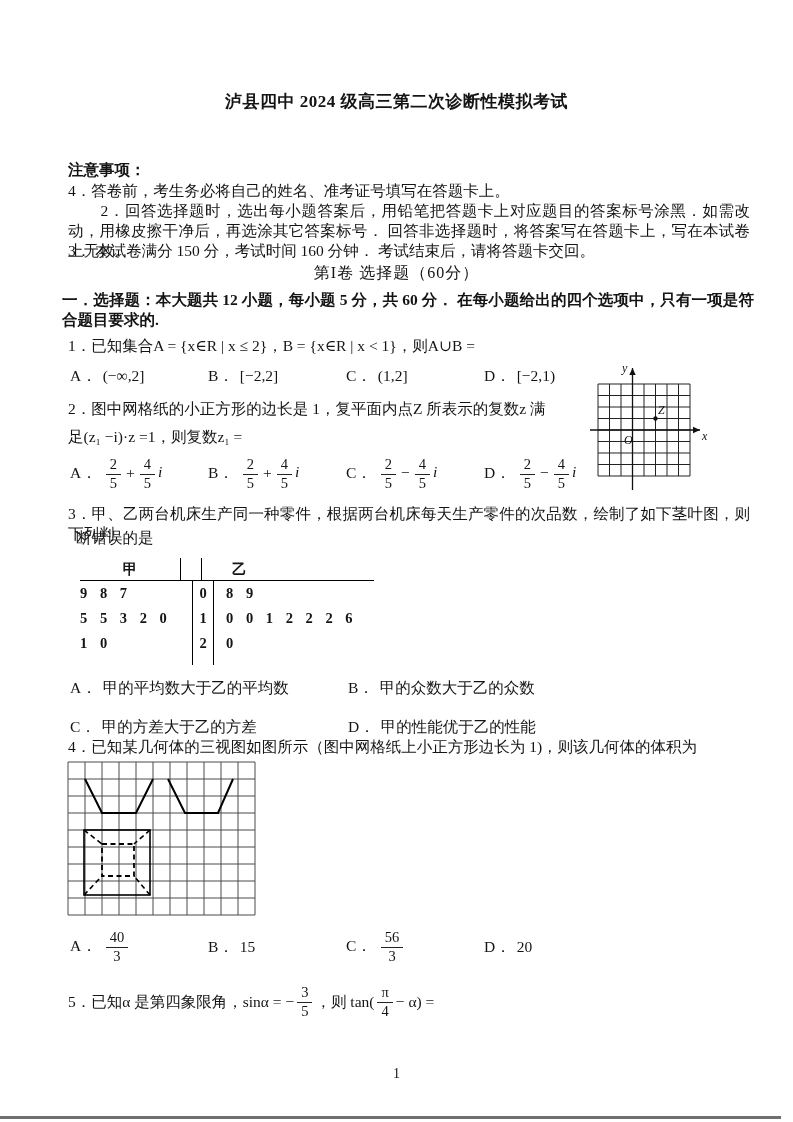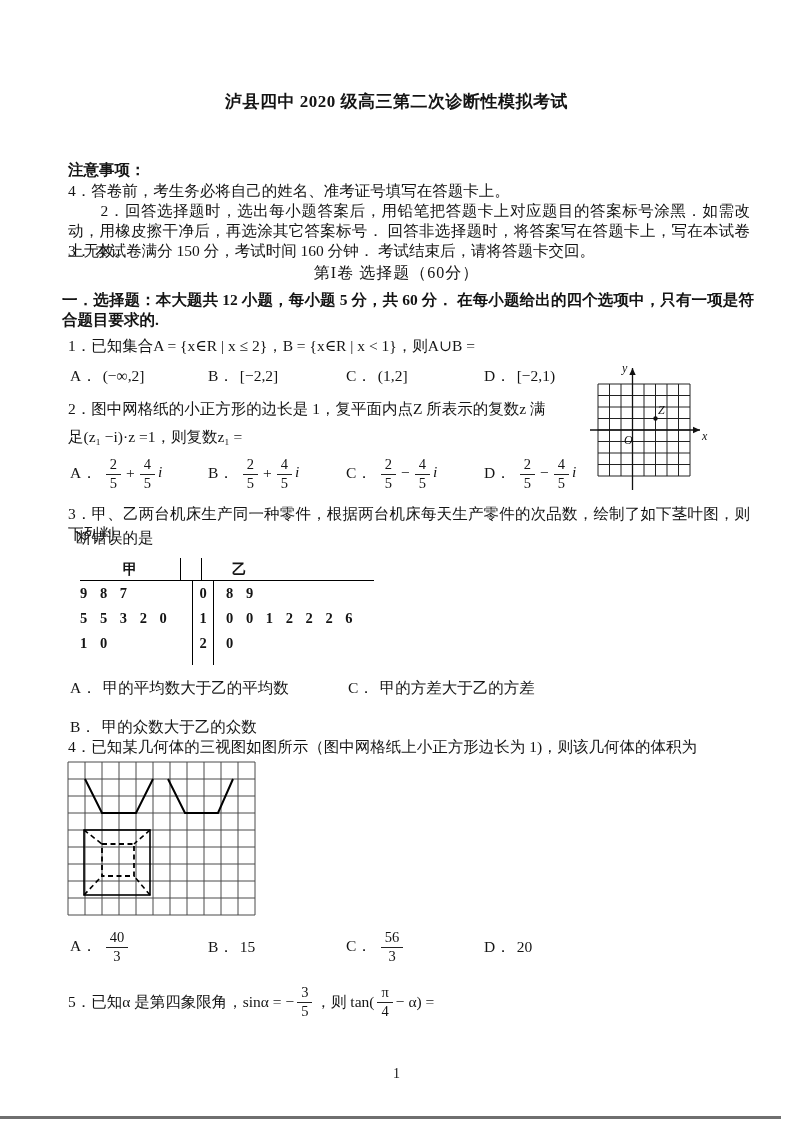--- a/index.html
+++ b/index.html
@@ -39,21 +39,21 @@
   
   .grid2{display:grid;grid-template-columns:278px auto;grid-row-gap:19px;width:620px;}
   .pageno{font-size:14px;}
   .botline{left:0;top:1116px;width:781px;height:3px;background:#6f6f6f;}
 </style>
 </head>
 <body>
 
 <div class="page">
 
-  <div class="abs ctr b school" style="top:92px">泸县四中 2020 级高三第二次诊断性模拟考试</div>
+  <div class="abs ctr b school" style="top:92px">泸县四中 2024 级高三第二次诊断性模拟考试</div>
 
   <div class="abs b" style="left:68px;top:160px">注意事项：</div>
   <div class="abs" style="left:68px;top:181px">4．答卷前，考生务必将自己的姓名、准考证号填写在答题卡上。</div>
   <div class="abs wrapblock indent" style="left:68px;top:201px">2．回答选择题时，选出每小题答案后，用铅笔把答题卡上对应题目的答案标号涂黑．如需改动，用橡皮擦干净后，再选涂其它答案标号．  回答非选择题时，将答案写在答题卡上，写在本试卷上无效。</div>
   <div class="abs" style="left:68px;top:241px">3． 本试卷满分 150 分，考试时间 160 分钟．  考试结束后，请将答题卡交回。</div>
 
   <div class="abs ctr sechead" style="top:263px">第I卷 选择题（60分）</div>
   <div class="abs wrapblock b" style="left:62px;top:290px;width:692px">一．选择题：本大题共 12 小题，每小题 5 分，共 60 分．  在每小题给出的四个选项中，只有一项是符合题目要求的.</div>
 
   <div class="abs" style="left:68px;top:336px">1．已知集合A = {x∈R | x ≤ 2}，B = {x∈R | x &lt; 1}，则A∪B =</div>
@@ -136,22 +136,23 @@
     </div>
     <div class="sl-row sl-tail">
       <span class="sl-left"></span>
         <span class="sl-stem"></span>
         <span class="sl-right"></span>
     </div>
   </div>
 
   <div class="abs grid2" style="left:70px;top:678px">
     <span><span class="ol">A．</span><span>甲的平均数大于乙的平均数</span></span>
+    <span><span class="ol">B．</span><span>甲的众数大于乙的众数</span></span>
     <span><span class="ol">C．</span><span>甲的方差大于乙的方差</span></span>
-    <span><span class="ol">B．</span><span>甲的众数大于乙的众数</span></span>
+    <span><span class="ol">D．</span><span>甲的性能优于乙的性能</span></span>
   </div>
 
   <div class="abs" style="left:68px;top:737px">4．已知某几何体的三视图如图所示（图中网格纸上小正方形边长为 1)，则该几何体的体积为</div>
 
   <svg class="abs" style="left:66px;top:760px" width="200" height="158" viewBox="0 0 200 158">
     <path d="M2 2V155M19 2V155M36 2V155M53 2V155M70 2V155M87 2V155M104 2V155M121 2V155M138 2V155M155 2V155M172 2V155M189 2V155M2 2H189M2 19H189M2 36H189M2 53H189M2 70H189M2 87H189M2 104H189M2 121H189M2 138H189M2 155H189" stroke="#4a4a4a" stroke-width="1" fill="none"></path>
     <path d="M19 19 L36 53 H70 L87 19" stroke="#000" stroke-width="2" fill="none"></path>
     <path d="M102 19 L119 53 H152 L167 19" stroke="#000" stroke-width="2" fill="none"></path>
     <rect x="18" y="70" width="66" height="65" stroke="#000" stroke-width="1.6" fill="none"></rect>
     <rect x="36" y="84" width="32" height="32" stroke="#000" stroke-width="1.8" stroke-dasharray="5 3.5" fill="none"></rect>

